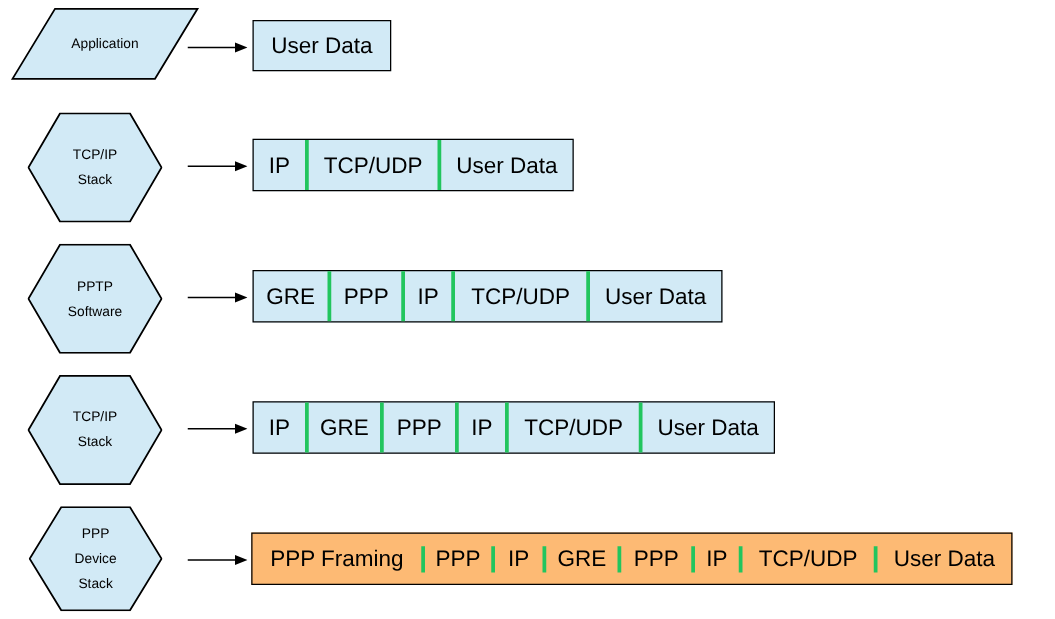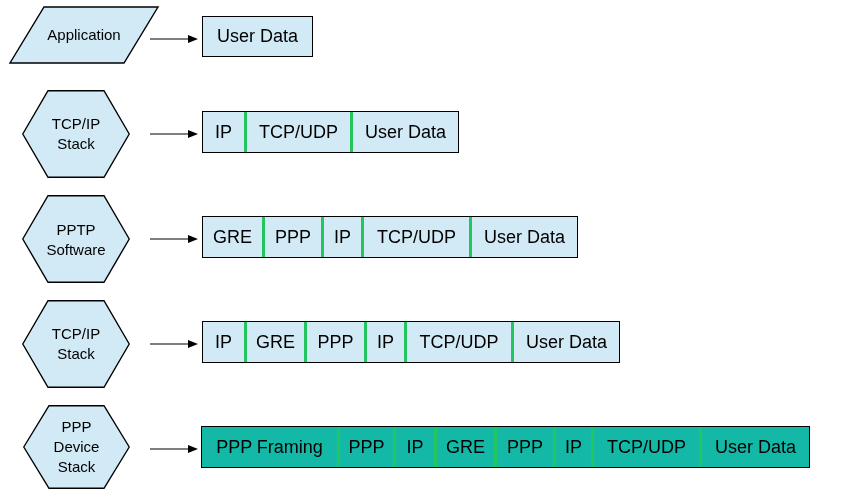--- a/index.html
+++ b/index.html
@@ -16,21 +16,21 @@
     position: absolute;
   }
   .stage-shape svg { position: absolute; left: 0; top: 0; }
   .stage-label {
     position: absolute;
     left: 0; top: 0; right: 0; bottom: 0;
     display: flex;
     flex-direction: column;
     align-items: center;
     justify-content: center;
-    font-size: 15px;
+    font-size: 11px;
     line-height: 20px;
     text-align: center;
   }
   .flow-arrow {
     position: absolute;
   }
   .packet-bar {
     position: absolute;
     display: flex;
     border: 1px solid #000000;
@@ -164,21 +164,21 @@
         <div class="stage-label">
           <span>PPP</span>
           <span>Device</span>
           <span>Stack</span>
         </div>
       </div>
       <div class="flow-arrow" style="left: 150px; top: 441px; width: 48px; height: 12px;"><svg width="48" height="12">
           <line x1="0" y1="6" x2="39" y2="6" stroke="#000000" stroke-width="1.2"></line>
           <polygon points="38,2 48,6 38,10" fill="#000000"></polygon>
         </svg></div>
-      <div class="packet-bar" style="left: 201px; top: 426px; width: 609px; height: 42px; background: #14b8a6;">
+      <div class="packet-bar" style="left: 201px; top: 426px; width: 609px; height: 42px; background: #fdba74; align-items: center;">
         <div class="packet-segment" style="width: 135px; flex: 0 0 135px;">
           <span>PPP Framing</span>
         </div>
         <div class="packet-segment" style="width: 56px; flex: 0 0 56px;">
           <span>PPP</span>
         </div>
         <div class="packet-segment" style="width: 41px; flex: 0 0 41px;">
           <span>IP</span>
         </div>
         <div class="packet-segment" style="width: 60px; flex: 0 0 60px;">

